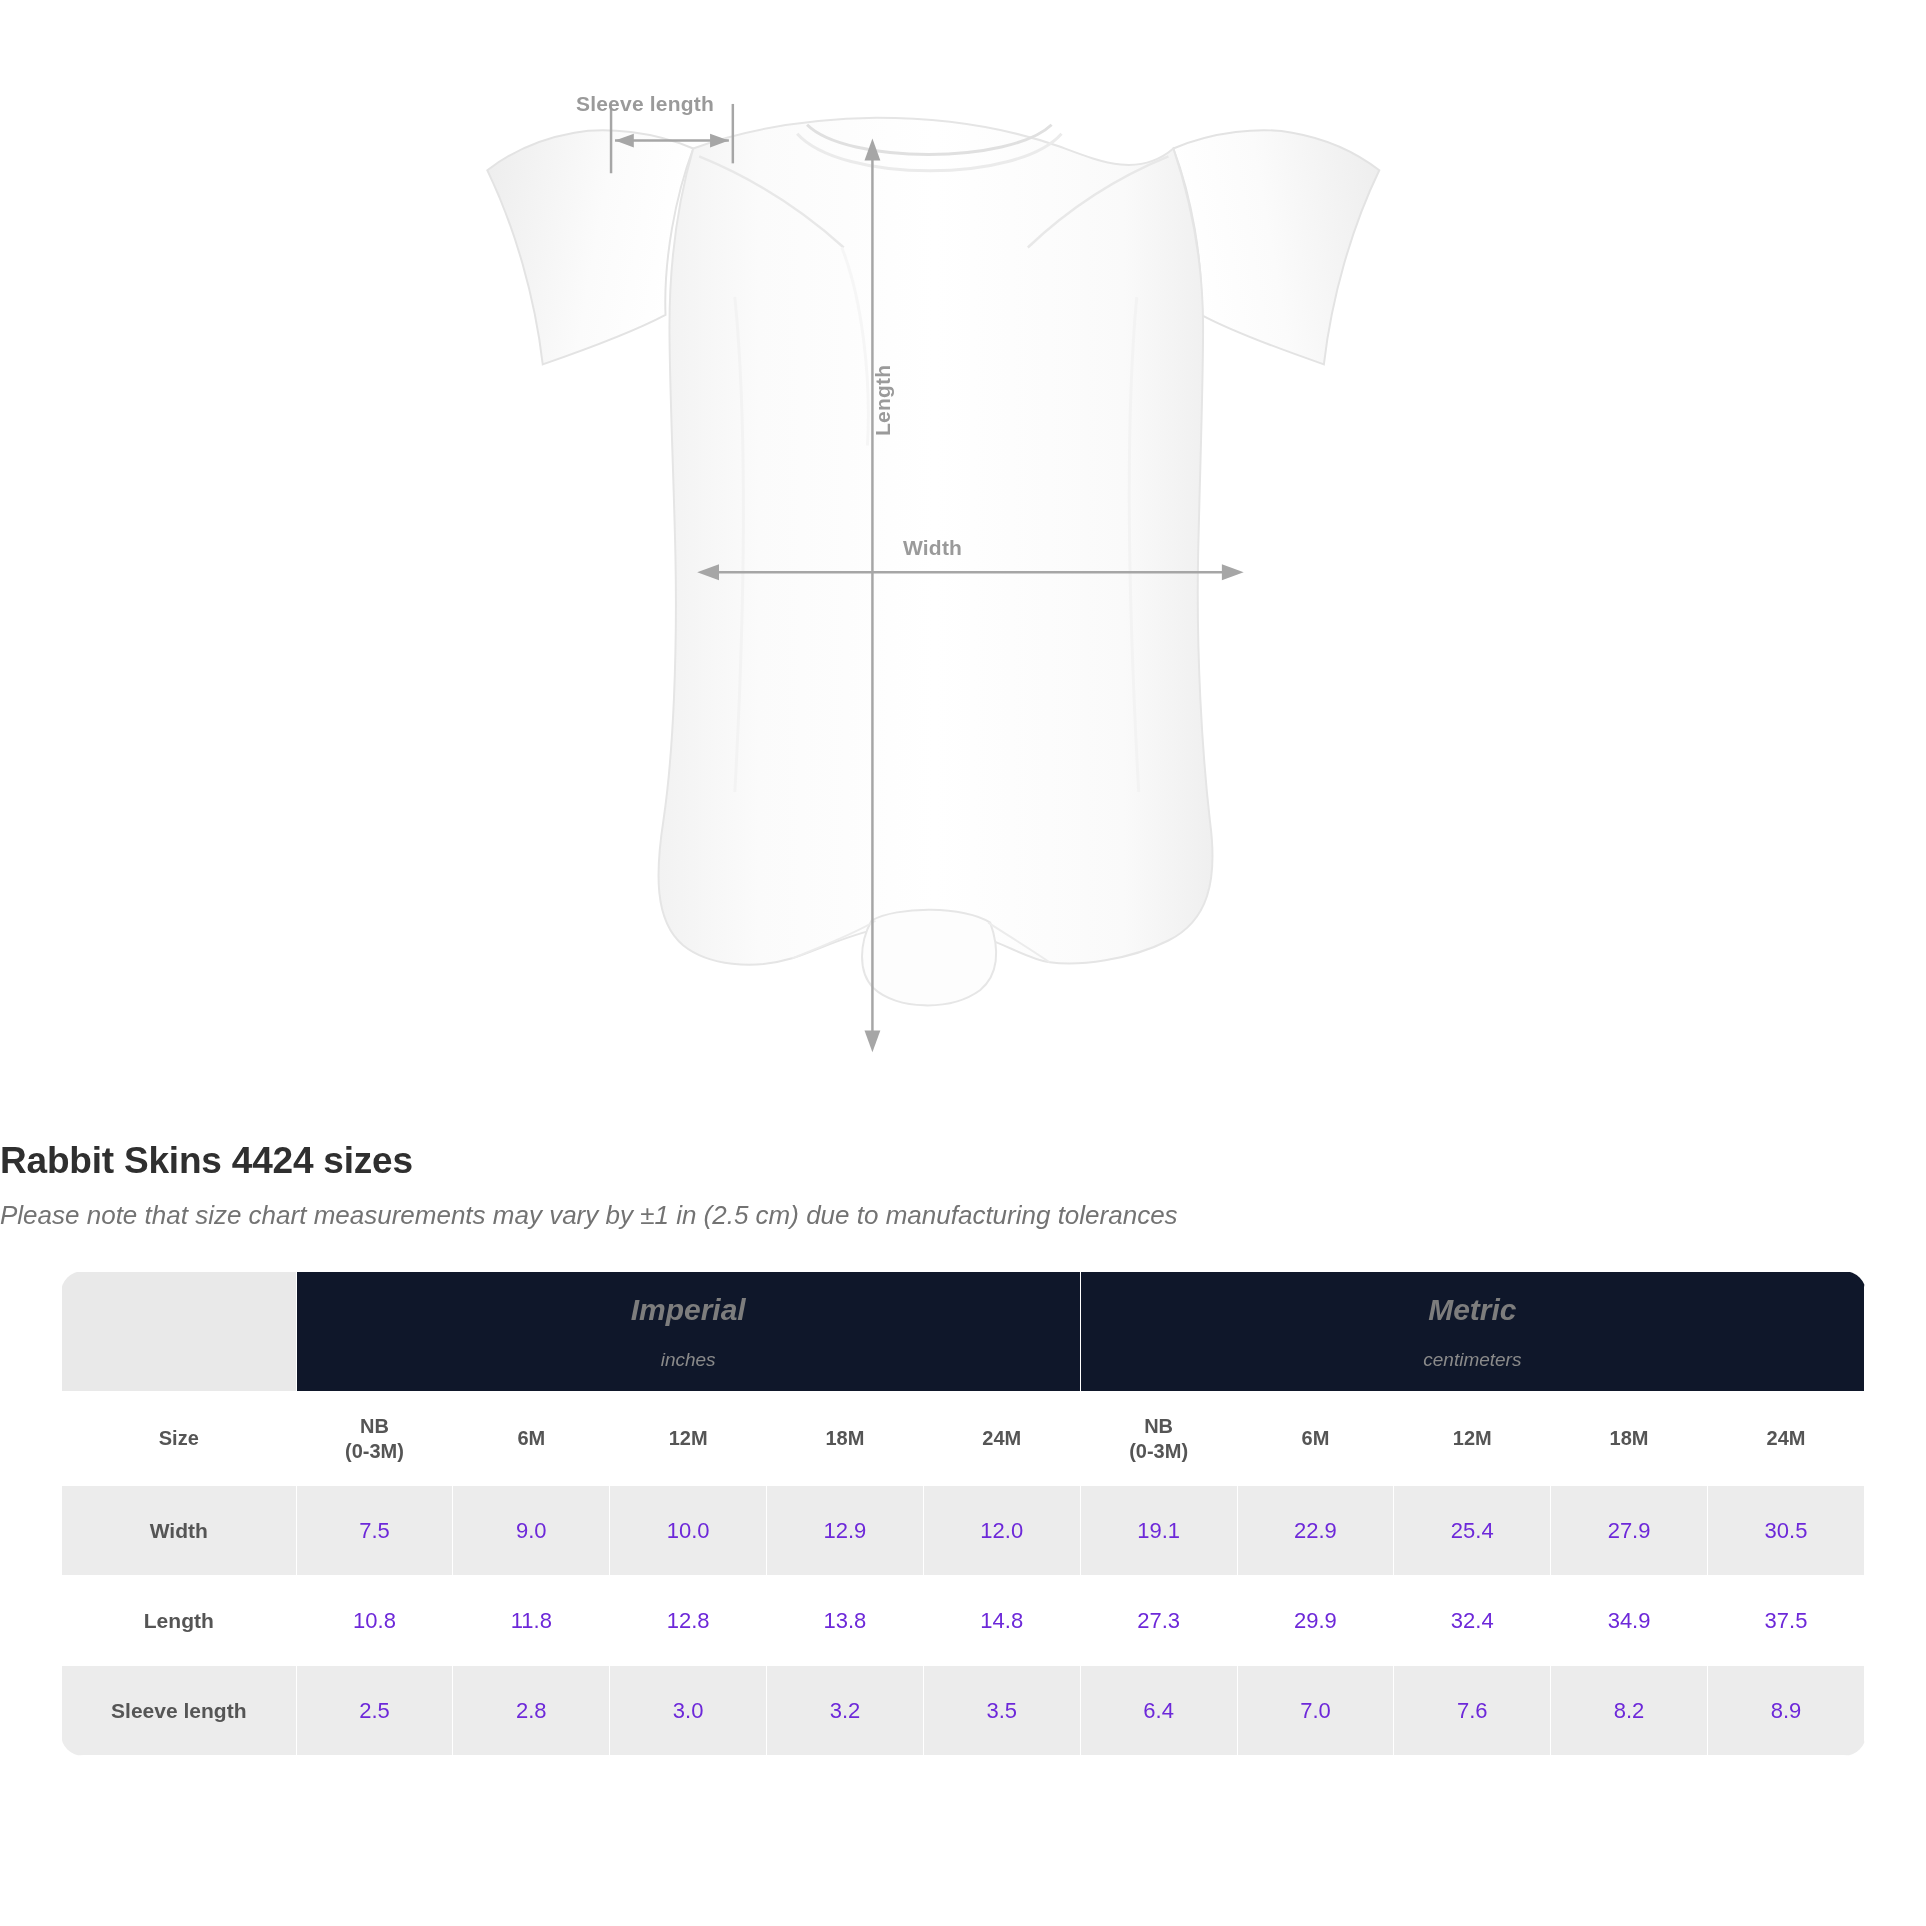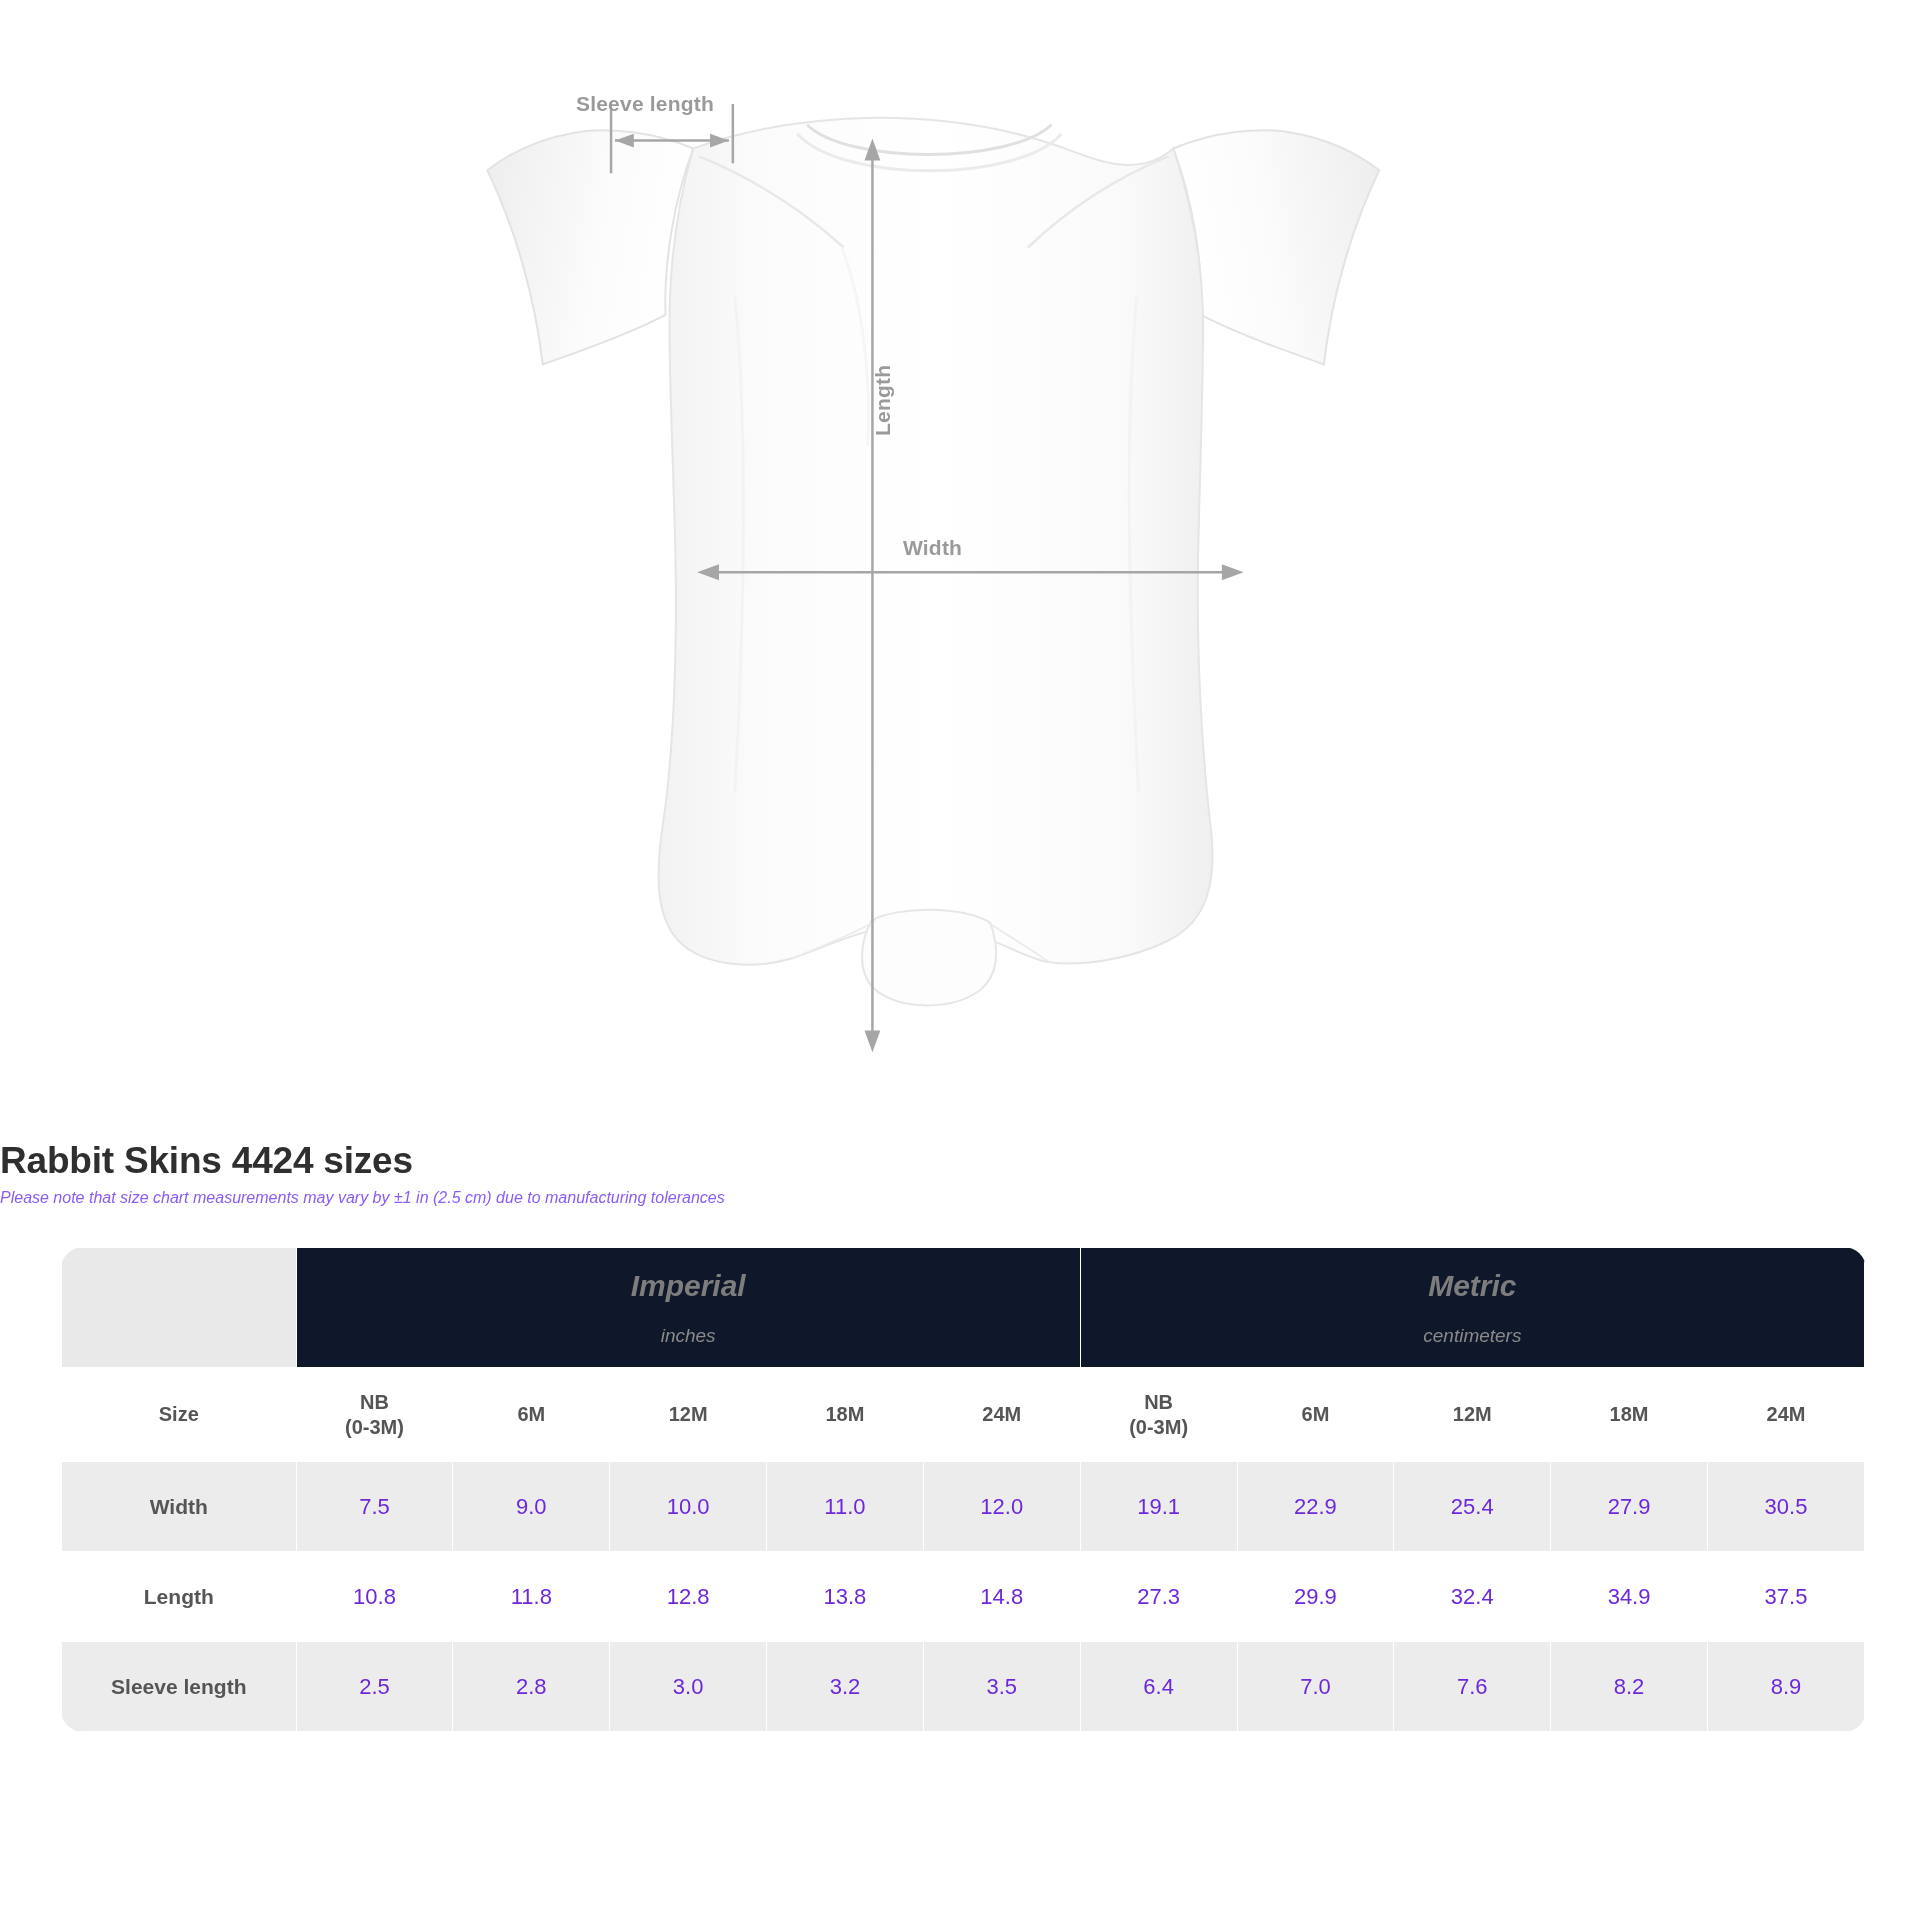--- a/index.html
+++ b/index.html
@@ -63,24 +63,24 @@
     margin-top: 51px;
   }
   .chart-title {
     font-size: 37px;
     font-weight: bold;
     color: #2f2f2f;
     margin: 0;
     letter-spacing: -0.2px;
   }
   .chart-note {
-    font-size: 16px;
+    font-size: 26px;
     font-style: italic;
-    color: #8b5cf6;
-    margin-top: 7px;
+    color: #737373;
+    margin-top: 18px;
   }
 
   
   .table-wrap {
     margin: 40px 61px 0 61px;
     border-radius: 22px;
     overflow: hidden;
   }
   table.size-table {
     border-collapse: collapse;
@@ -295,21 +295,21 @@
           <td>12M</td>
           <td>18M</td>
           <td>24M</td>
         </tr>
 
         <tr class="data-row alt">
           <td class="rowhead">Width</td>
           <td>7.5</td>
           <td>9.0</td>
           <td>10.0</td>
-          <td>11.0</td>
+          <td>12.9</td>
           <td>12.0</td>
           <td>19.1</td>
           <td>22.9</td>
           <td>25.4</td>
           <td>27.9</td>
           <td>30.5</td>
         </tr>
 
         <tr class="data-row plain">
           <td class="rowhead">Length</td>

